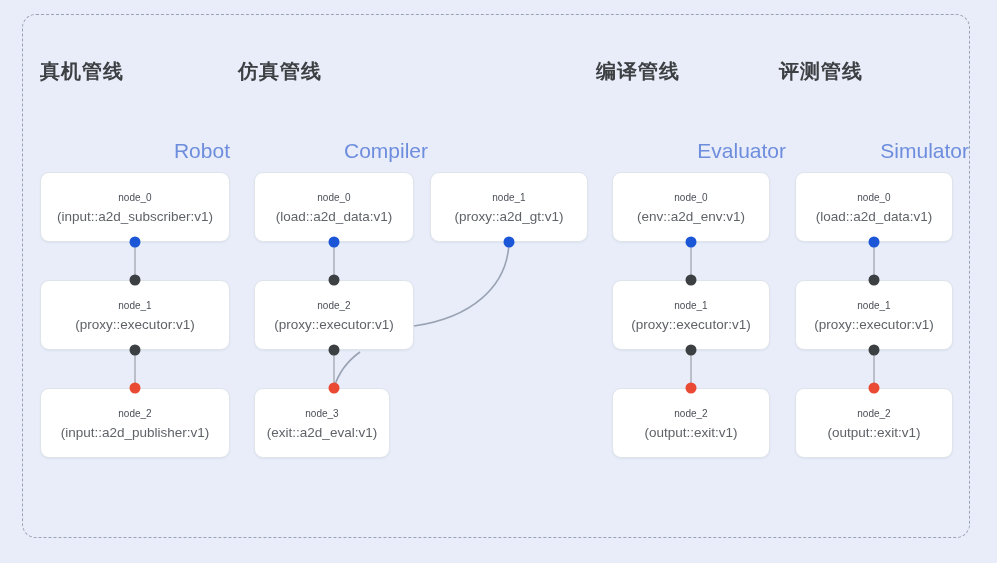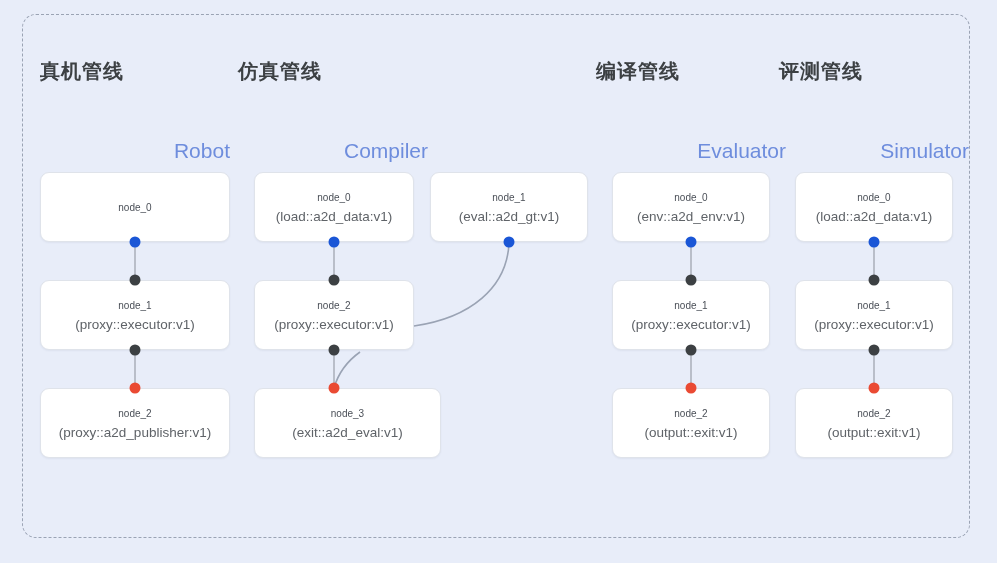--- a/index.html
+++ b/index.html
@@ -80,54 +80,55 @@
 
   <div class="dashed-frame"></div>
 
   <div class="column" style="left:40px;width:190px;">
     <div class="cn-title">真机管线</div>
     <div class="en-title">Robot</div>
   </div>
 
   <div class="node" style="left:40px;top:172px;width:190px;height:70px;">
     <div class="n-name">node_0</div>
+    <div class="n-type">(input::a2d_subscriber:v1)</div>
   </div>
   <div class="node" style="left:40px;top:280px;width:190px;height:70px;">
     <div class="n-name">node_1</div>
     <div class="n-type">(proxy::executor:v1)</div>
   </div>
   <div class="node" style="left:40px;top:388px;width:190px;height:70px;">
     <div class="n-name">node_2</div>
-    <div class="n-type">(proxy::a2d_publisher:v1)</div>
+    <div class="n-type">(input::a2d_publisher:v1)</div>
   </div>
   <div class="vline" style="left:135px;top:242px;height:38px;"></div>
   <div class="vline" style="left:135px;top:350px;height:38px;"></div>
   <div class="dot blue" style="left:135px;top:242px;"></div>
   <div class="dot black" style="left:135px;top:280px;"></div>
   <div class="dot black" style="left:135px;top:350px;"></div>
   <div class="dot red" style="left:135px;top:388px;"></div>
 
   <div class="column" style="left:238px;width:190px;">
     <div class="cn-title">仿真管线</div>
     <div class="en-title">Compiler</div>
   </div>
 
   <div class="node" style="left:254px;top:172px;width:160px;height:70px;">
     <div class="n-name">node_0</div>
     <div class="n-type">(load::a2d_data:v1)</div>
   </div>
   <div class="node" style="left:430px;top:172px;width:158px;height:70px;">
     <div class="n-name">node_1</div>
-    <div class="n-type">(eval::a2d_gt:v1)</div>
+    <div class="n-type">(proxy::a2d_gt:v1)</div>
   </div>
   <div class="node" style="left:254px;top:280px;width:160px;height:70px;">
     <div class="n-name">node_2</div>
     <div class="n-type">(proxy::executor:v1)</div>
   </div>
-  <div class="node" style="left:254px;top:388px;width:187px;height:70px;">
+  <div class="node" style="left:254px;top:388px;width:136px;height:70px;">
     <div class="n-name">node_3</div>
     <div class="n-type">(exit::a2d_eval:v1)</div>
   </div>
   <div class="vline" style="left:334px;top:242px;height:38px;"></div>
   <div class="vline" style="left:334px;top:350px;height:38px;"></div>
   <div class="dot blue" style="left:334px;top:242px;"></div>
   <div class="dot blue" style="left:509px;top:242px;"></div>
   <div class="dot black" style="left:334px;top:280px;"></div>
   <div class="dot black" style="left:334px;top:350px;"></div>
   <div class="dot red" style="left:334px;top:388px;"></div>

